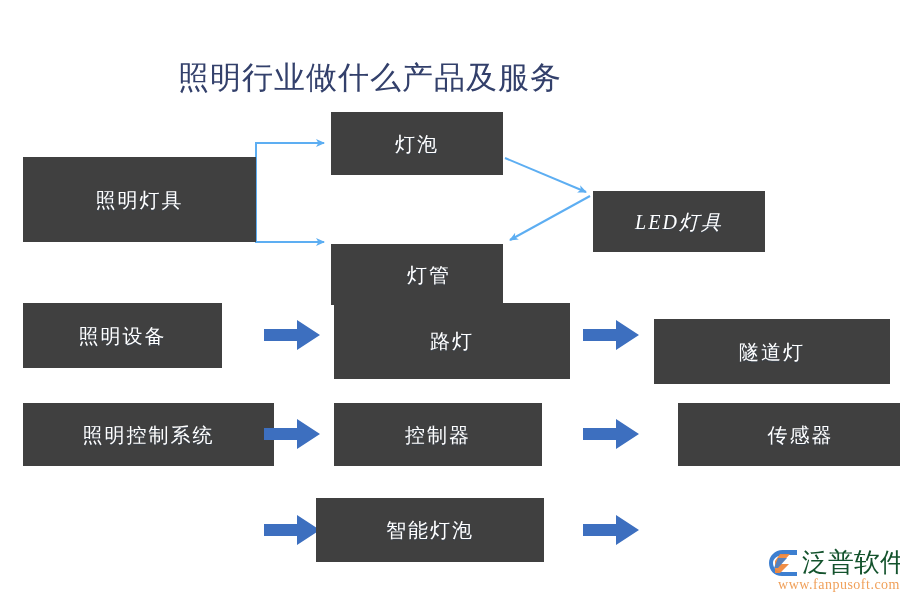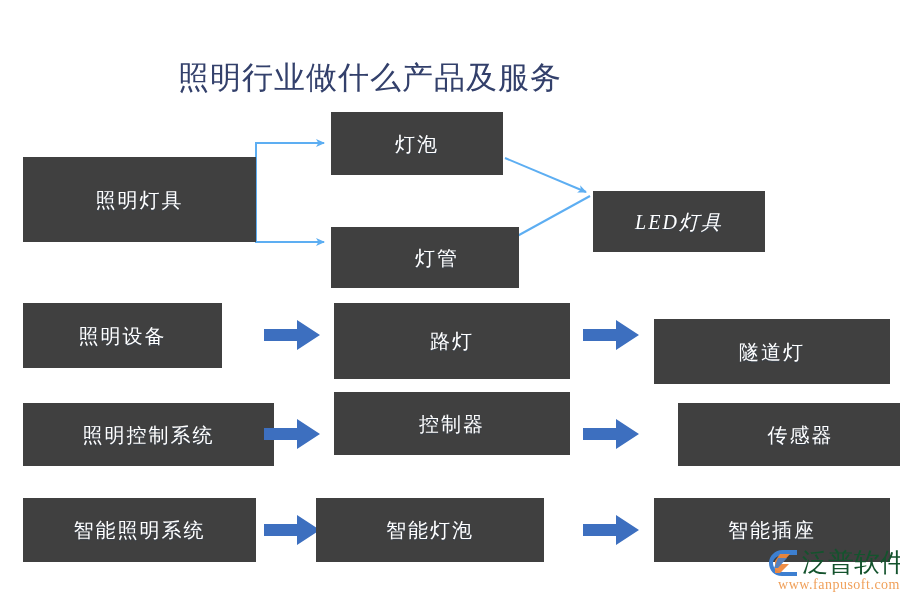--- a/index.html
+++ b/index.html
@@ -134,21 +134,21 @@
 
     <g>
       <path d="M590,196 L510,240" fill="none" stroke="#5daef2" stroke-width="2" marker-end="url(#thin-arrow)"></path>
     </g>
   </svg>
 
   <div class="node" style="left:23px; top:157px; width:233px; height:85px;">照明灯具</div>
 
   <div class="node" style="left:331px; top:112px; width:172px; height:63px;">灯泡</div>
 
-  <div class="node" style="left:331px; top:227px; width:188px; height:61px;padding-left:24px;">灯管</div>
+  <div class="node" style="left:331px; top:244px; width:172px; height:61px;padding-left:24px;">灯管</div>
 
   <div class="node italic" style="left:593px; top:163px; width:172px; height:61px;margin-top:28px;">LED灯具</div>
 
   <div class="node" style="left:23px; top:303px; width:199px; height:65px;">照明设备</div>
 
   <div class="block-arrow" style="left:264px; top:318px;">
     <svg viewBox="0 0 56 34" xmlns="http://www.w3.org/2000/svg">
       <path d="M0,11 L33,11 L33,2 L56,17 L33,32 L33,23 L0,23 Z" fill="#3d6fbf"></path>
     </svg>
   </div>
@@ -164,47 +164,45 @@
   <div class="node" style="left:654px; top:303px; width:236px; height:65px;margin-top:16px;">隧道灯</div>
 
   <div class="node" style="left:23px; top:403px; width:251px; height:63px;">照明控制系统</div>
 
   <div class="block-arrow" style="left:264px; top:417px;">
     <svg viewBox="0 0 56 34" xmlns="http://www.w3.org/2000/svg">
       <path d="M0,11 L33,11 L33,2 L56,17 L33,32 L33,23 L0,23 Z" fill="#3d6fbf"></path>
     </svg>
   </div>
 
-  <div class="node" style="left:334px; top:392px; width:236px; height:63px;">控制器</div>
+  <div class="node" style="left:334px; top:403px; width:208px; height:63px;">控制器</div>
 
   <div class="block-arrow" style="left:583px; top:417px;">
     <svg viewBox="0 0 56 34" xmlns="http://www.w3.org/2000/svg">
       <path d="M0,11 L33,11 L33,2 L56,17 L33,32 L33,23 L0,23 Z" fill="#3d6fbf"></path>
     </svg>
   </div>
 
   <div class="node" style="left:678px; top:403px; width:245px; height:63px;">传感器</div>
 
-  <div class="node" style="left:23px; top:498px; width:233px; height:64px;">智能照明系统</div>
 
   <div class="block-arrow" style="left:264px; top:513px;">
     <svg viewBox="0 0 56 34" xmlns="http://www.w3.org/2000/svg">
       <path d="M0,11 L33,11 L33,2 L56,17 L33,32 L33,23 L0,23 Z" fill="#3d6fbf"></path>
     </svg>
   </div>
 
   <div class="node" style="left:316px; top:498px; width:228px; height:64px;">智能灯泡</div>
 
   <div class="block-arrow" style="left:583px; top:513px;">
     <svg viewBox="0 0 56 34" xmlns="http://www.w3.org/2000/svg">
       <path d="M0,11 L33,11 L33,2 L56,17 L33,32 L33,23 L0,23 Z" fill="#3d6fbf"></path>
     </svg>
   </div>
 
-  <div class="node" style="left:654px; top:498px; width:236px; height:64px;">智能插座</div>
 
   <div class="watermark">
     <div class="wm-row">
       <div class="wm-mark">
         <svg viewBox="0 0 30 28" xmlns="http://www.w3.org/2000/svg">
           <path d="M14.5,1 L29,1 L29,6 L16,6 C9,6 5,10 5,14 C5,19 9,23 15,23 L29,23 L29,27 L14,27 C6,27 1,21 1,14 C1,7 7,1 14.5,1 Z" fill="#3d7fd0"></path>
           <path d="M12,5 L22,5 L13,15 L21,15 L12,24 L7,24 L7,12 Z" fill="#f0883c" opacity="0.95"></path>
           <path d="M10,9 L19,9 L10,19 L6,19 Z" fill="#3d7fd0" opacity="0.85"></path>
         </svg>
       </div>

